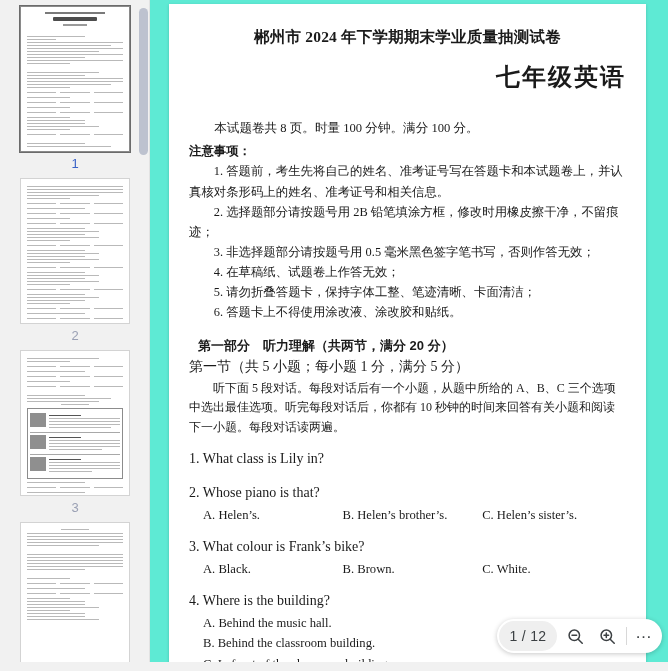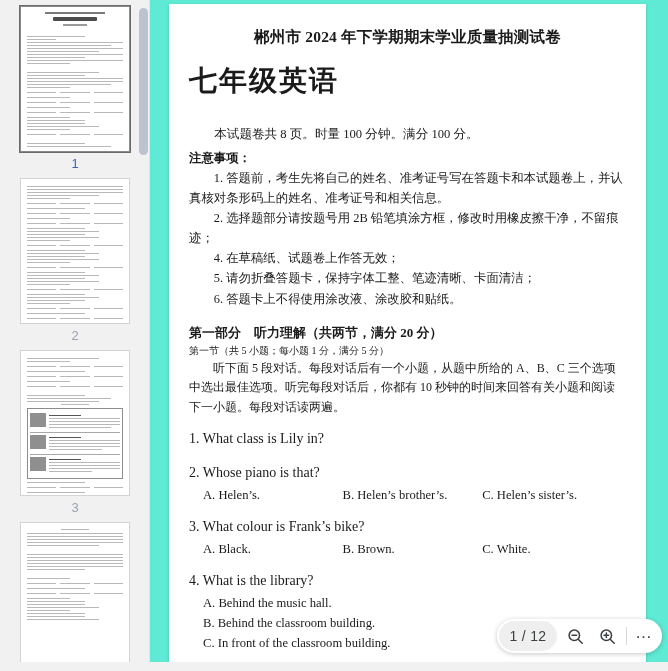--- a/index.html
+++ b/index.html
@@ -154,22 +154,22 @@
     line-height: 1.62;
   }
   .doc-head1 {
     text-align: center;
     font-size: 15.5px;
     font-weight: 700;
     letter-spacing: 0.2px;
     margin-top: 10px;
   }
   .doc-head2 {
-    text-align: left;
-    font-size: 28px;
+    text-align: right;
+    font-size: 24px;
     font-weight: 700;
     letter-spacing: 2px;
     margin-top: 9px;
     font-family: "Liberation Sans", "DejaVu Sans", sans-serif;
   }
   .doc-head3 {
     text-align: center;
     font-size: 13px;
     font-weight: 700;
     margin-top: 10px;
@@ -185,26 +185,27 @@
     font-family: "Liberation Sans", "DejaVu Sans", sans-serif;
     font-size: 12.4px;
     margin-top: 3px;
   }
   .notice-item {
     text-indent: 2em;
     font-size: 12.4px;
   }
   .sec-title {
     font-weight: 700;
-    font-family: Liberation Serif, serif;
+    font-family: Liberation Sans, sans-serif;
     font-size: 13px;
     margin-top: 13px;
+    margin-left: 9px;
   }
   .sec-sub {
-    font-size: 10px;
+    font-size: 14px;
   }
   .sec-instr {
     text-indent: 2em;
     font-size: 12px;
   }
   .q {
     font-size: 14px;
     margin-top: 11px;
   }
   .opts {
@@ -652,20 +653,21 @@
       <div class="page-inner">
 
         <div class="doc-head1">郴州市 2024 年下学期期末学业质量抽测试卷</div>
         <div class="doc-head2">七年级英语</div>
 
         <div class="doc-meta">本试题卷共 8 页。时量 100 分钟。满分 100 分。</div>
         <div class="doc-bold">注意事项：</div>
 
         <div class="notice-item">1. 答题前，考生先将自己的姓名、准考证号写在答题卡和本试题卷上，并认真核对条形码上的姓名、准考证号和相关信息。</div>
         <div class="notice-item">2. 选择题部分请按题号用 2B 铅笔填涂方框，修改时用橡皮擦干净，不留痕迹；</div>
+        <div class="notice-item">3. 非选择题部分请按题号用 0.5 毫米黑色签字笔书写，否则作答无效；</div>
         <div class="notice-item">4. 在草稿纸、试题卷上作答无效；</div>
         <div class="notice-item">5. 请勿折叠答题卡，保持字体工整、笔迹清晰、卡面清洁；</div>
         <div class="notice-item">6. 答题卡上不得使用涂改液、涂改胶和贴纸。</div>
 
         <div class="sec-title">第一部分　听力理解（共两节，满分 20 分）</div>
         <div class="sec-sub">第一节（共 5 小题；每小题 1 分，满分 5 分）</div>
         <div class="sec-instr">听下面 5 段对话。每段对话后有一个小题，从题中所给的 A、B、C 三个选项中选出最佳选项。听完每段对话后，你都有 10 秒钟的时间来回答有关小题和阅读下一小题。每段对话读两遍。</div>
 
         <div class="q"><span>1.</span> <span>What class is Lily in?</span></div>
 
@@ -676,21 +678,21 @@
           <div class="o">C. Helen’s sister’s.</div>
         </div>
 
         <div class="q"><span>3.</span> <span>What colour is Frank’s bike?</span></div>
         <div class="opts">
           <div class="o">A. Black.</div>
           <div class="o">B. Brown.</div>
           <div class="o">C. White.</div>
         </div>
 
-        <div class="q"><span>4.</span> <span>What is the library?</span></div>
+        <div class="q"><span>4.</span> <span>Where is the building?</span></div>
         <div class="opt-block">A. Behind the music hall.</div>
         <div class="opt-block">B. Behind the classroom building.</div>
         <div class="opt-block">C. In front of the classroom building.</div>
 
       </div>
     </div>
 
     <div id="toolbar">
       <div id="page-indicator">1 / 12</div>
       <div class="tb-btn">

